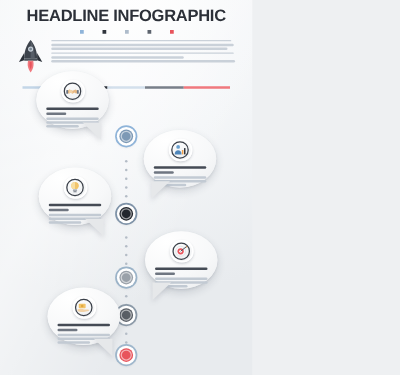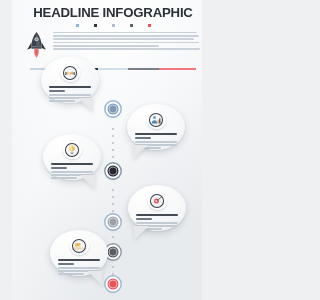--- a/index.html
+++ b/index.html
@@ -12,21 +12,20 @@
     background: #eef0f2;
   }
 
   .poster {
     position: relative;
     width: 202px;
     height: 300px;
     background:
       radial-gradient(120% 80% at 50% 0%, #fdfdfe 0%, #f4f6f8 48%, #e8ebee 100%);
     overflow: hidden;
-    margin-left: 12px;
   }
 
   
   .poster::after {
     content: "";
     position: absolute;
     left: -30%; top: -10%;
     width: 160%; height: 120%;
     background: linear-gradient(118deg,
         rgba(255,255,255,0) 0%,

